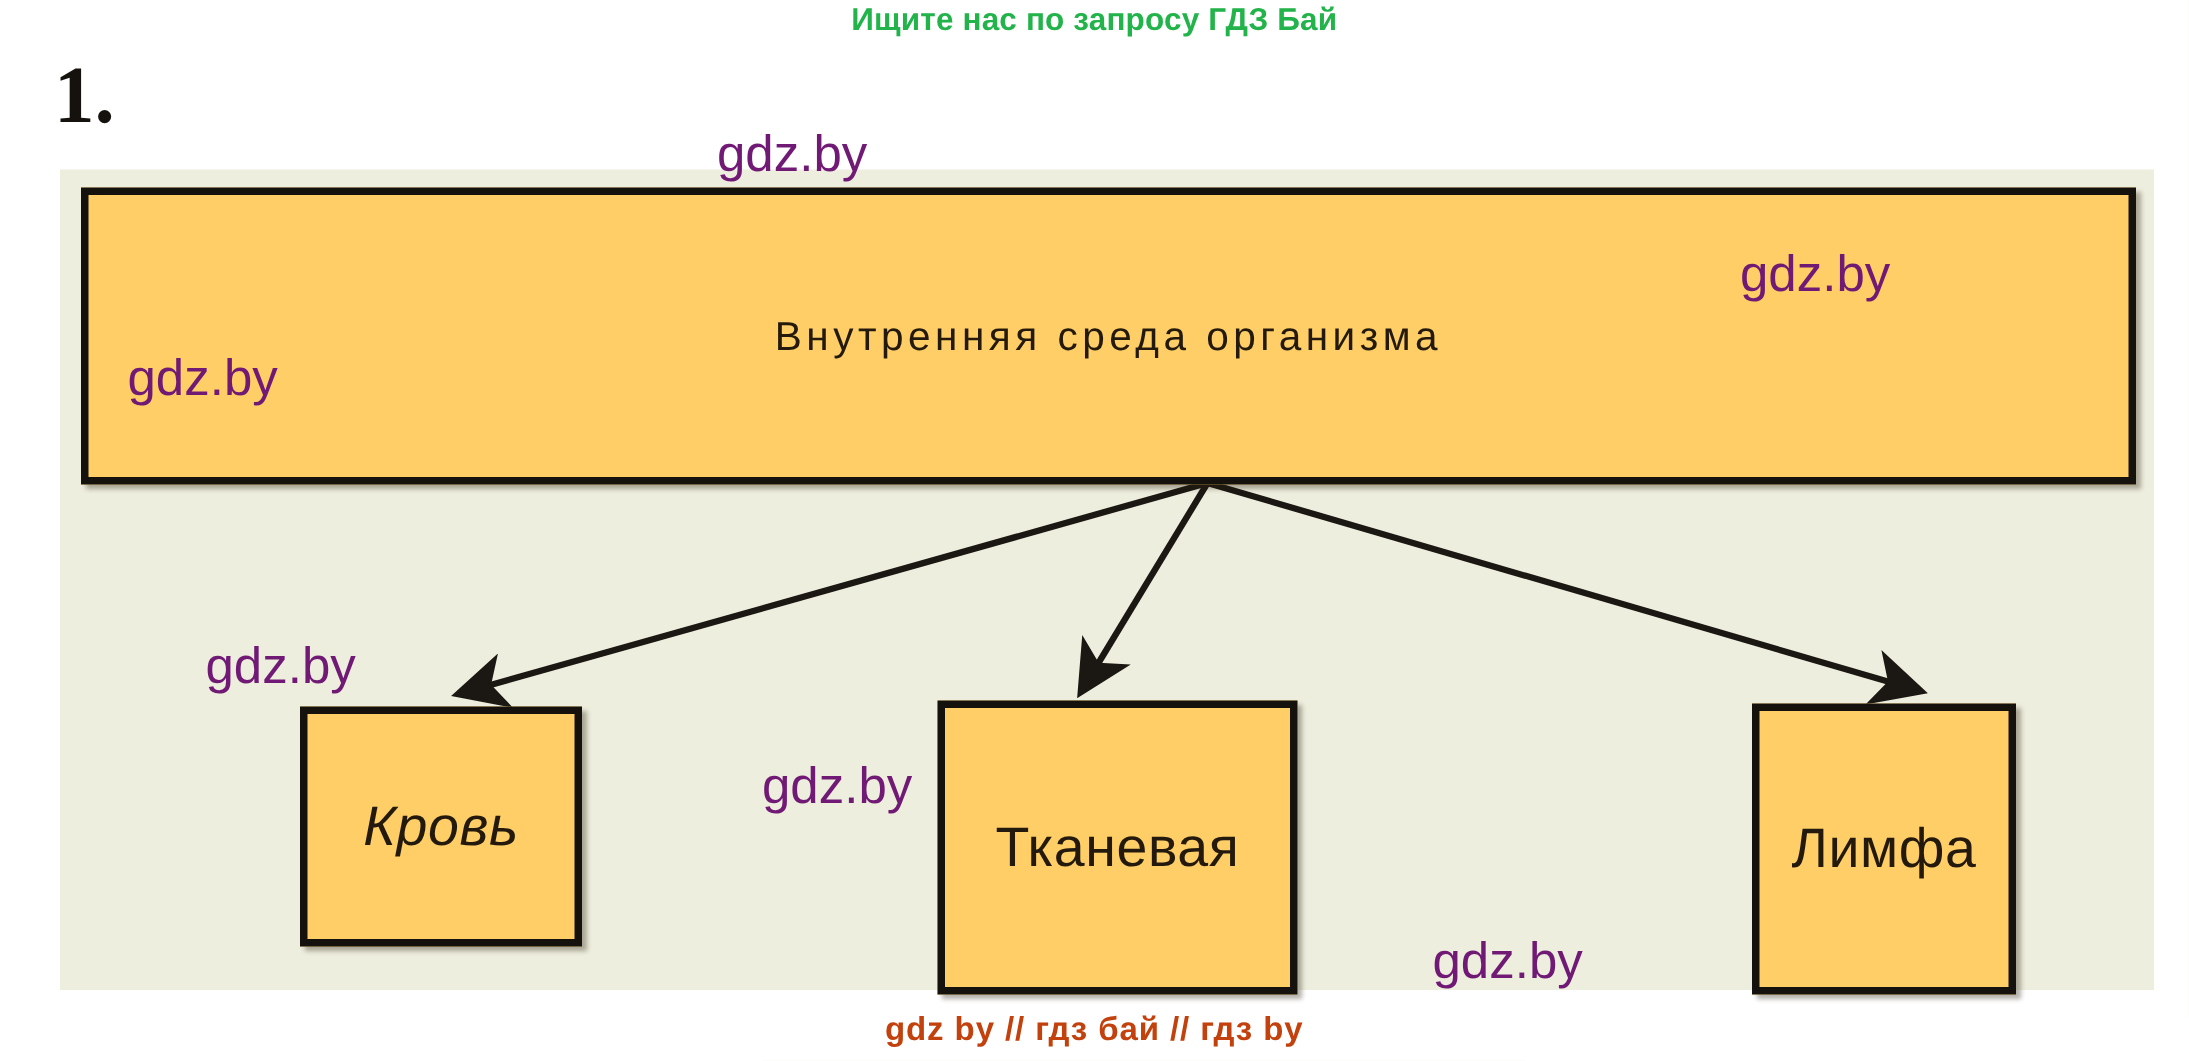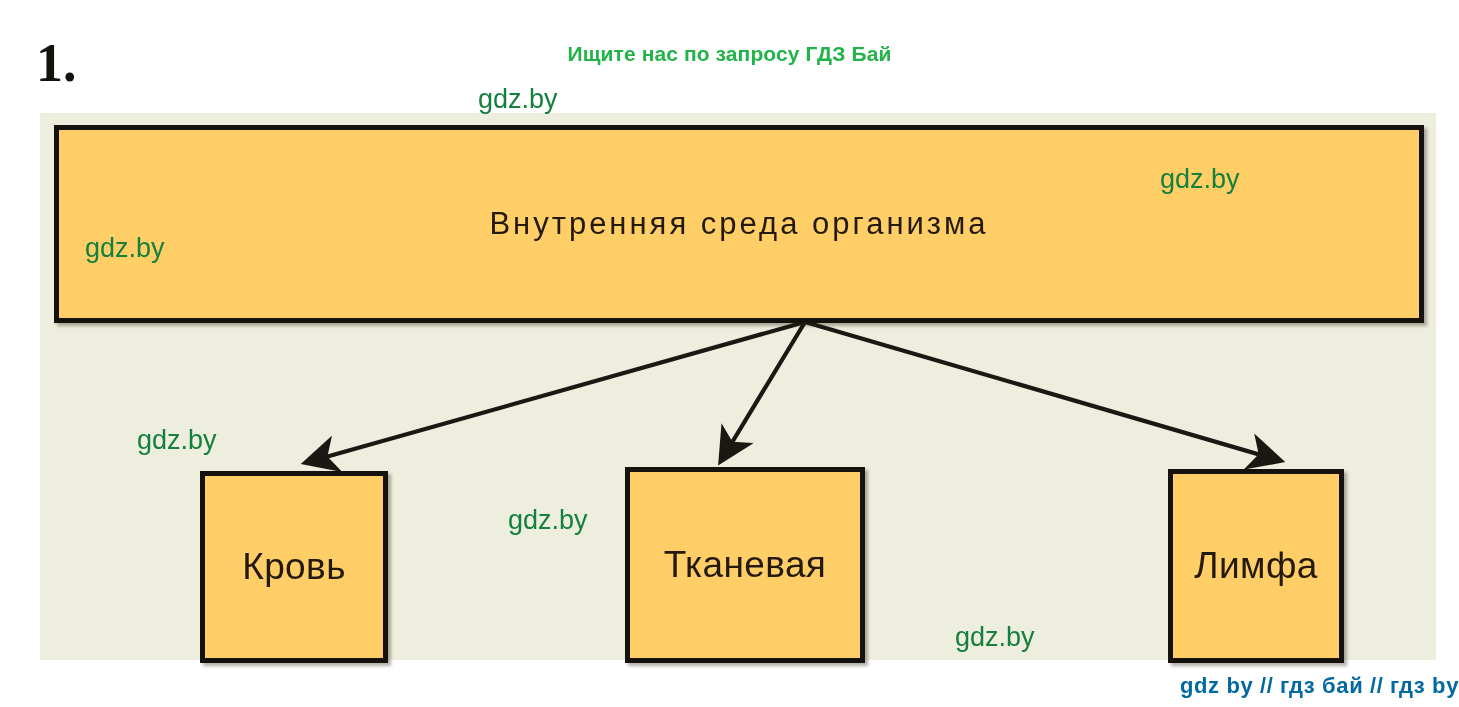--- a/index.html
+++ b/index.html
@@ -22,21 +22,20 @@
     top: 2px;
     left: 0;
     width: 1459px;
     text-align: center;
     color: #22b34a;
     font-size: 21px;
     font-weight: bold;
     font-family: "Liberation Sans", sans-serif;
     letter-spacing: 0.1px;
     white-space: nowrap;
-    margin-top: 40px;
   }
 
   
   .ex-number {
     position: absolute;
     left: 36px;
     top: 36px;
     font-family: "Liberation Serif", serif;
     font-weight: bold;
     font-size: 54px;
@@ -67,36 +66,37 @@
     color: #231a0d;
     font-family: "Liberation Sans", sans-serif;
     box-shadow: 3px 3px 3px rgba(40,32,14,0.35);
   }
 
   .node-root {
     left: 14px;
     top: 12px;
     width: 1370px;
     height: 198px;
-    font-size: 31px;
+    font-size: 27px;
     letter-spacing: 3px;
     font-weight: 400;
   }
 
   .node-leaf {
     font-size: 37px;
     line-height: 1.24;
     letter-spacing: 0.4px;
   }
 
   .node-blood {
     left: 160px;
     top: 358px;
     width: 188px;
-    height: 192px;
+    height: 160px;
+    font-style: italic;
   }
   .node-tissue {
     left: 585px;
     top: 354px;
     width: 240px;
     height: 196px;
     padding: 16px 6px;
   }
   .node-lymph {
     left: 1128px;
@@ -112,39 +112,39 @@
     top: 0;
     width: 1396px;
     height: 547px;
     pointer-events: none;
   }
 
   
   .wm {
     position: absolute;
     font-family: "Liberation Sans", sans-serif;
-    font-size: 27px;
-    color: #15803d;
+    font-size: 34px;
+    color: #701a75;
     white-space: nowrap;
   }
   .wm-1 { left: 478px; top: 84px; }
   .wm-2 { left: 1160px; top: 164px; }
   .wm-3 { left:  85px; top: 233px; }
   .wm-4 { left: 137px; top: 425px; }
   .wm-5 { left: 508px; top: 505px; }
   .wm-6 { left: 955px; top: 622px; }
 
   
   .footer {
     position: absolute;
     top: 673px;
     left: 0;
     width: 1459px;
-    text-align: right;
-    color: #0369a1;
+    text-align: center;
+    color: #c2410c;
     font-size: 22px;
     font-weight: bold;
     letter-spacing: 0.6px;
     white-space: nowrap;
     font-family: "Liberation Sans", sans-serif;
   }
 </style>
 </head>
 <body>
 

